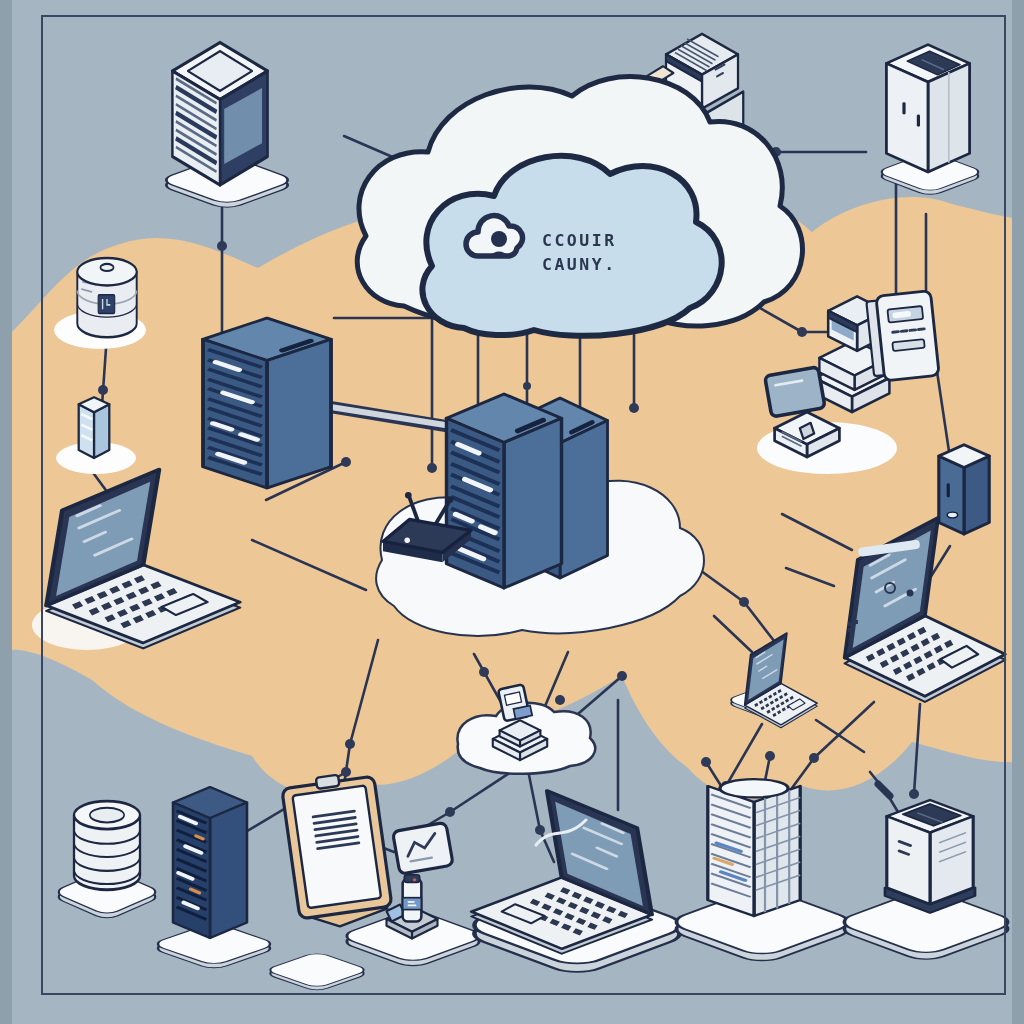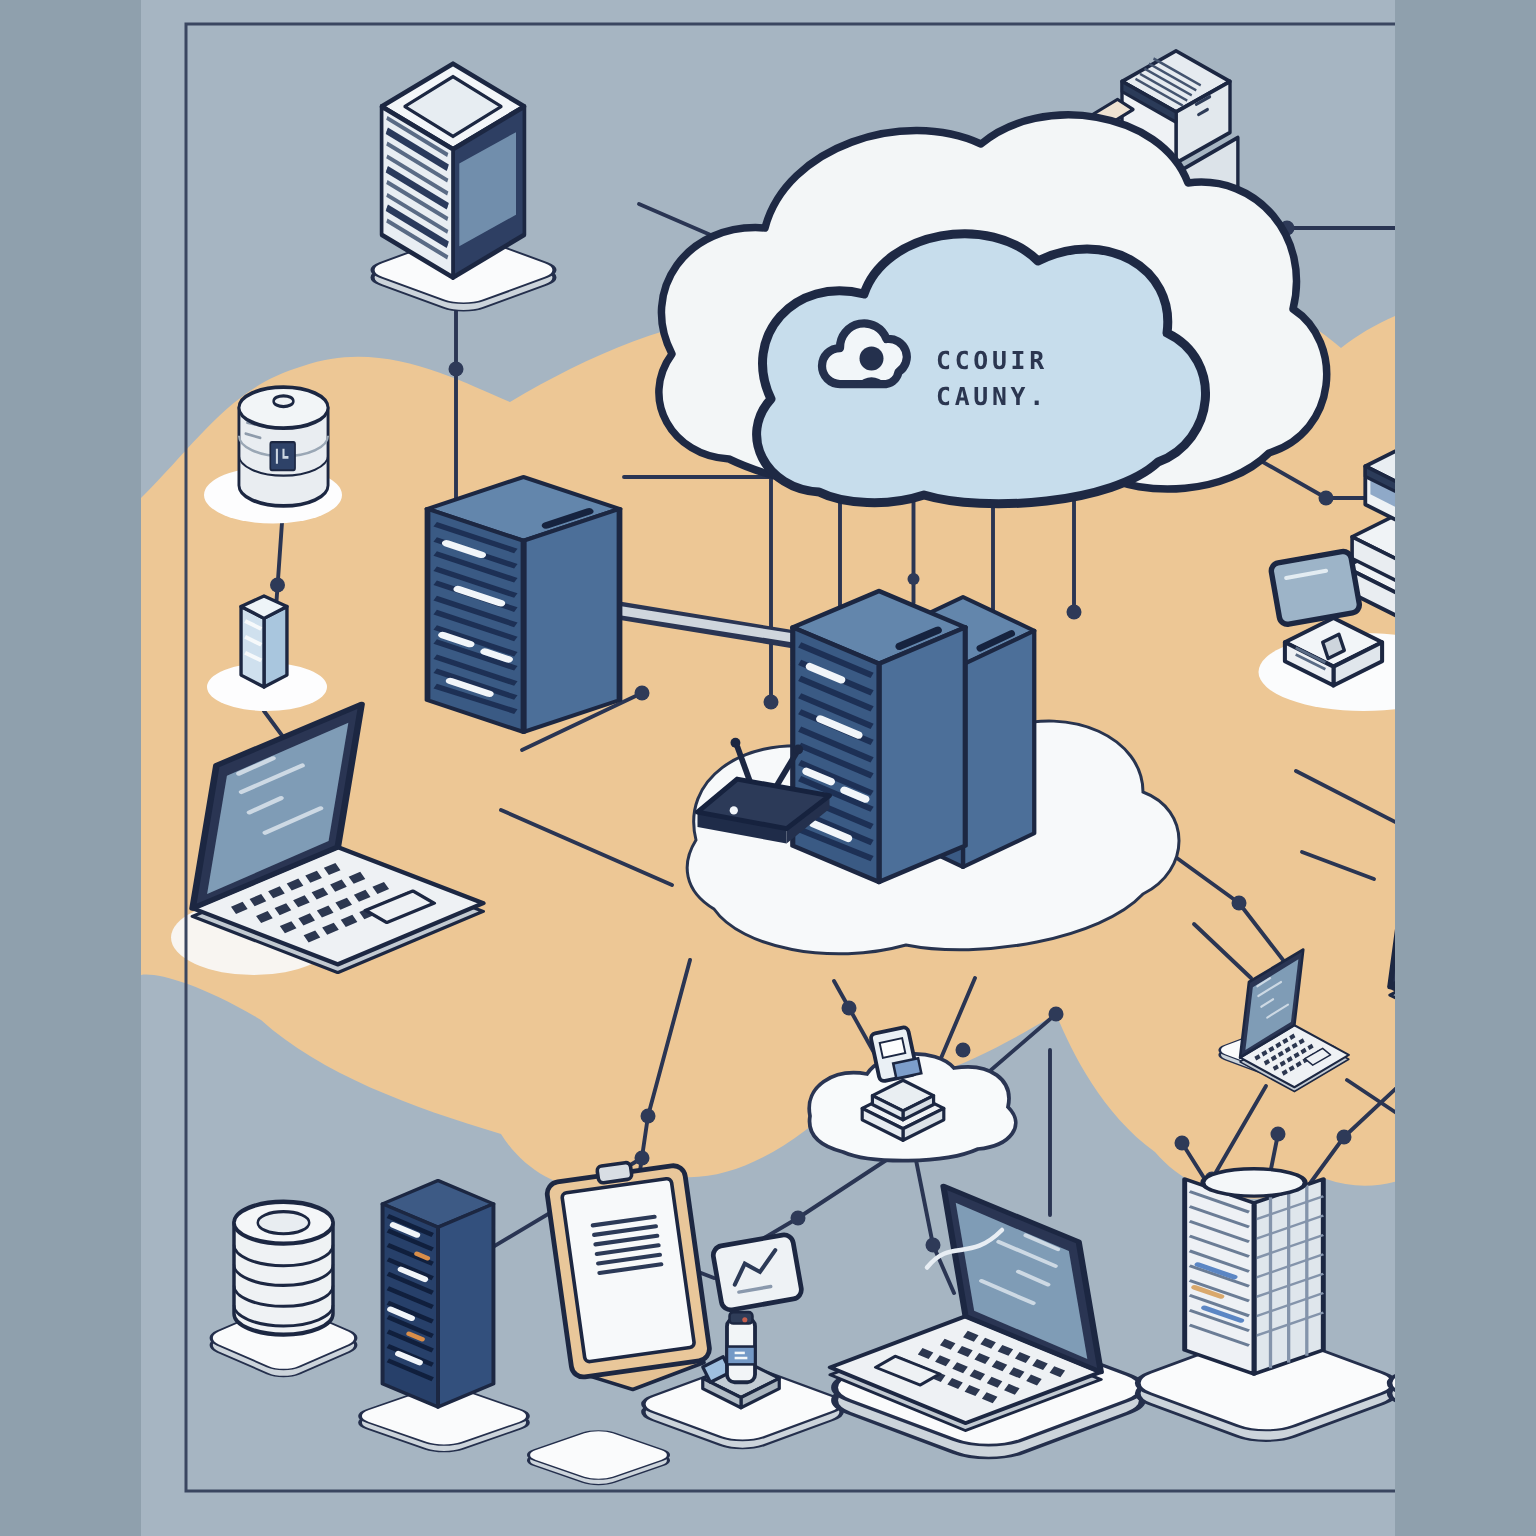--- a/index.html
+++ b/index.html
@@ -1,16 +1,16 @@
 <!DOCTYPE html>
 <html><head>
 <meta charset="utf-8">
 <style>
   html,body{margin:0;padding:0;background:#8fa0ad;}
-  #stage{width:836px;height:1024px;position:relative;overflow:hidden;margin:0 auto;
+  #stage{width:1000px;height:1024px;position:relative;overflow:hidden;margin:0 auto;
          font-family:"DejaVu Sans","Liberation Sans",sans-serif;}
   svg{display:block}
   .ln{stroke:#2a3553;stroke-width:2.6;fill:none;stroke-linecap:round;}
   .lnw{stroke:#2a3553;stroke-width:12;fill:none;stroke-linecap:round;}
   .lnc{stroke:#cfd6dd;stroke-width:6;fill:none;stroke-linecap:round;}
   .dt{fill:#2e3a58;}
   .o{stroke:#1c2742;stroke-linejoin:round;}
   .slat{stroke:#1d3055;stroke-width:4;}
   .led{stroke:#f1f5f9;stroke-width:5;stroke-linecap:round;}
   .stripe{stroke:#5a6b85;stroke-width:3;}

